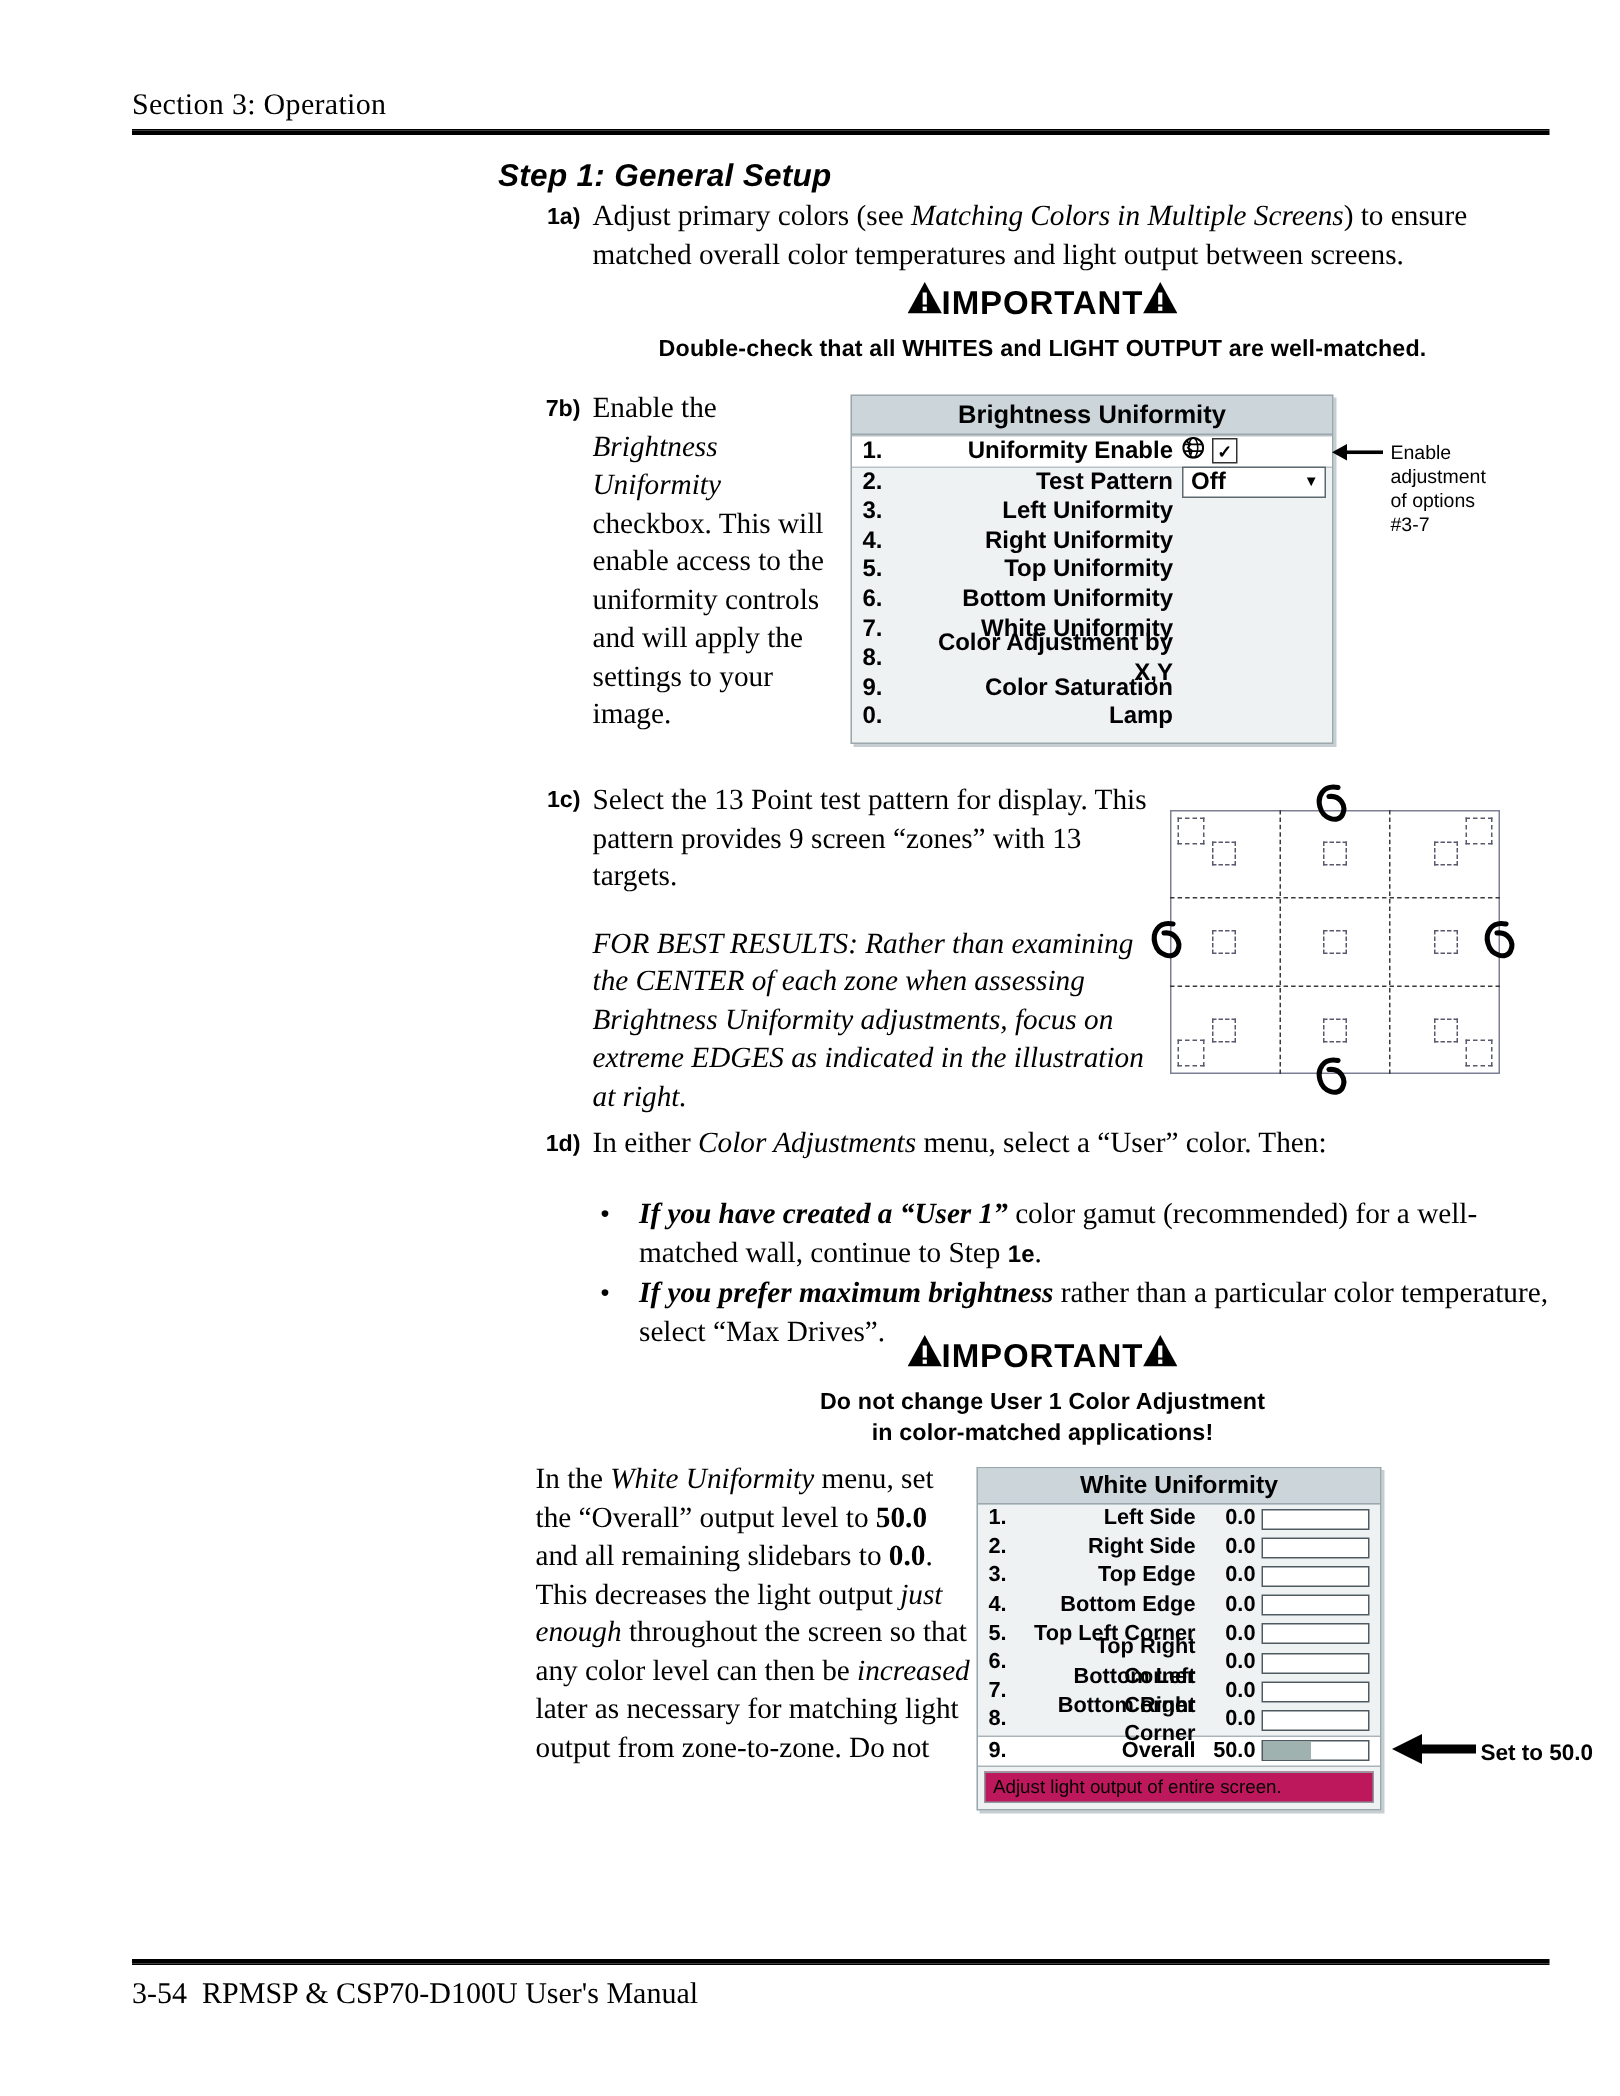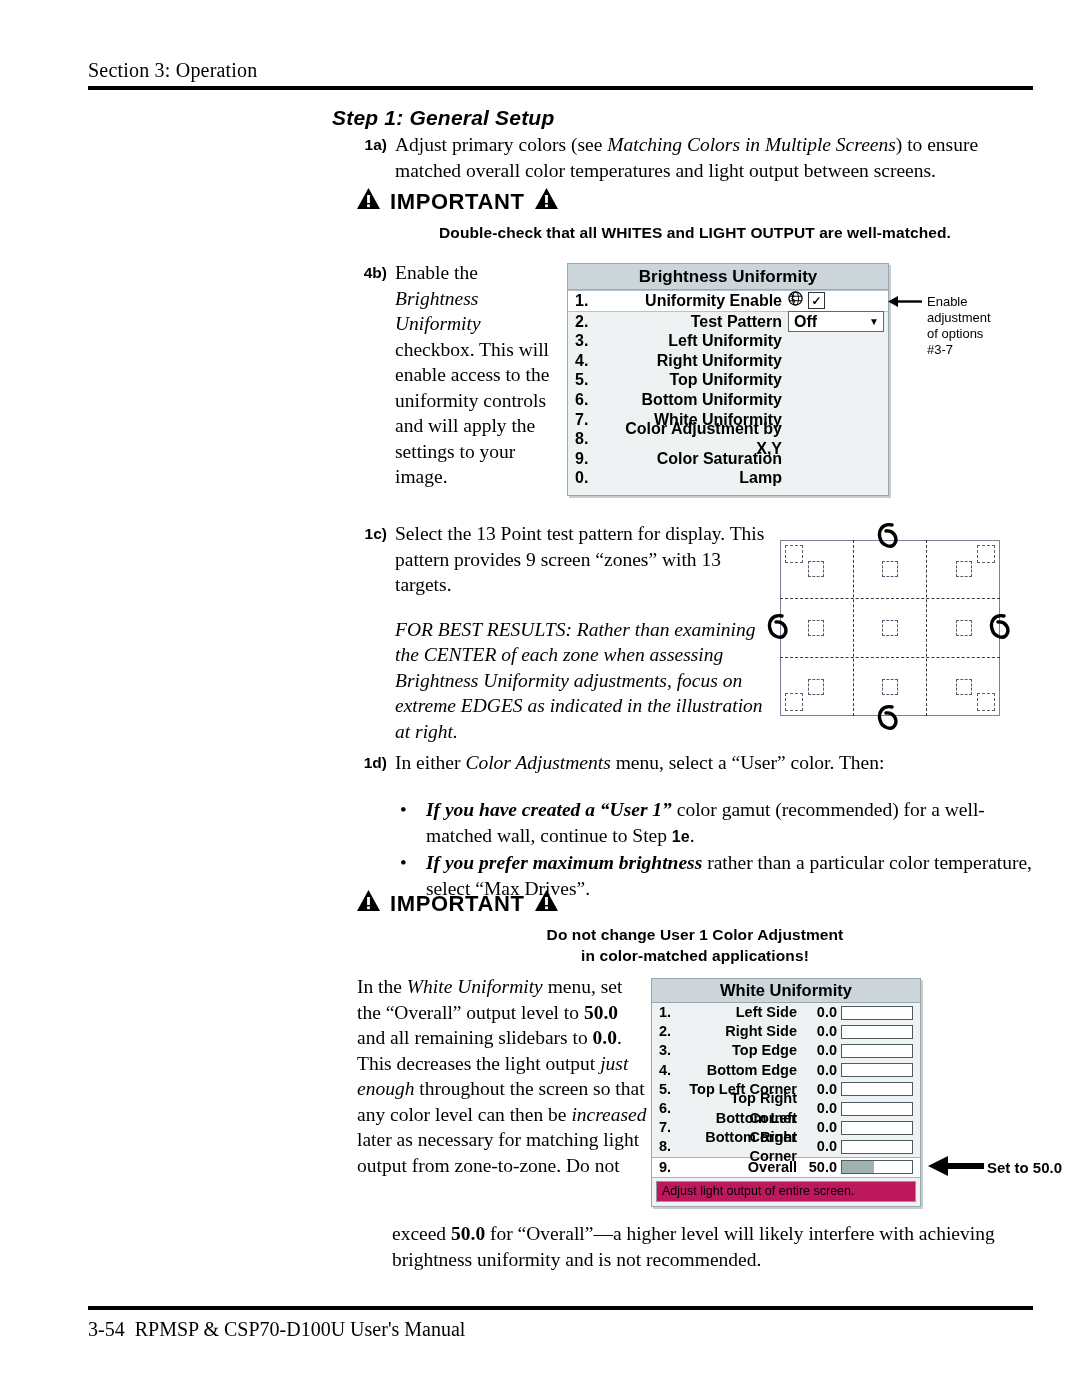--- a/index.html
+++ b/index.html
@@ -153,21 +153,21 @@
     width: 676px;
     left: 357px;
   }
   .important-line {
     font-family: "Liberation Sans", sans-serif;
     font-weight: bold;
     font-size: 22px;
     letter-spacing: .6px;
     display: flex;
     align-items: center;
-    gap: 10px;
+    justify-content: center;
   }
   .warn-tri { display: block; }
   .important-note {
     font-family: "Liberation Sans", sans-serif;
     font-weight: bold;
     font-size: 15.5px;
     line-height: 21px;
     margin-top: 7px;
     letter-spacing: .1px;
   }
@@ -419,21 +419,21 @@
           <polygon points="11.5,0 23,21 0,21" fill="#000"></polygon>
           <rect x="10.1" y="7" width="2.8" height="8" fill="#fff"></rect>
           <rect x="10.1" y="16.4" width="2.8" height="2.8" fill="#fff"></rect>
         </svg>
       </span>
     </div>
     <div class="important-note">Double-check that all WHITES and LIGHT OUTPUT are well-matched.</div>
   </div>
 
   <div class="step body-text" id="step-1b">
-    <div class="step-label">4b)</div>
+    <div class="step-label">7b)</div>
     <div class="step-body"><span>Enable the </span><span class="it">Brightness Uniformity</span><span> checkbox. This will enable access to the uniformity controls and will apply the settings to your image.</span></div>
   </div>
 
   <div class="osd" id="menu-brightness">
     <div class="osd-title">Brightness Uniformity</div>
 
     <div class="osd-row highlight">
       <span class="osd-num">1.</span>
       <span class="osd-name">Uniformity Enable</span>
       <span class="osd-ctrl">
@@ -601,21 +601,20 @@
       </span>
     </div>
     <div class="important-note">Do not change User 1 Color Adjustment</div>
     <div class="important-note" style="margin-top:0">in color-matched applications!</div>
   </div>
 
   <div class="step body-text" id="step-1e">
     <div class="step-body"><span>In the </span><span class="it">White Uniformity</span><span> menu, set the “Overall” output level to </span><span class="bd">50.0</span><span> and all remaining slidebars to </span><span class="bd">0.0</span><span>. This decreases the light output </span><span class="it">just enough</span><span> throughout the screen so that any color level can then be </span><span class="it">increased</span><span> later as necessary for matching light output from zone-to-zone. Do not</span></div>
   </div>
 
-  <div class="tail-text body-text"><span>exceed </span><span class="bd">50.0</span><span> for “Overall”—a higher level will likely interfere with achieving brightness uniformity and is not recommended.</span></div>
 
   <div class="osd" id="menu-white">
     <div class="osd-title">White Uniformity</div>
 
     <div class="osd-row">
       <span class="osd-num">1.</span>
       <span class="osd-name">Left Side</span>
       <span class="osd-val">0.0</span>
       <span class="slider">
           <span class="fill" style="width:0%"></span>

